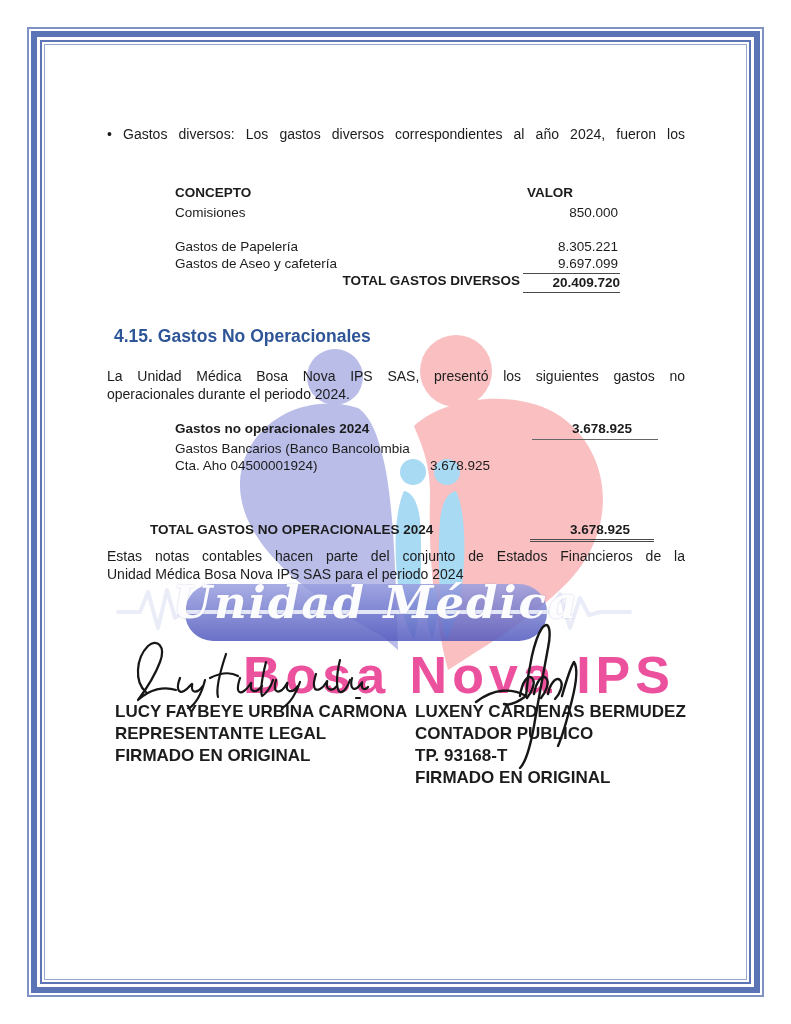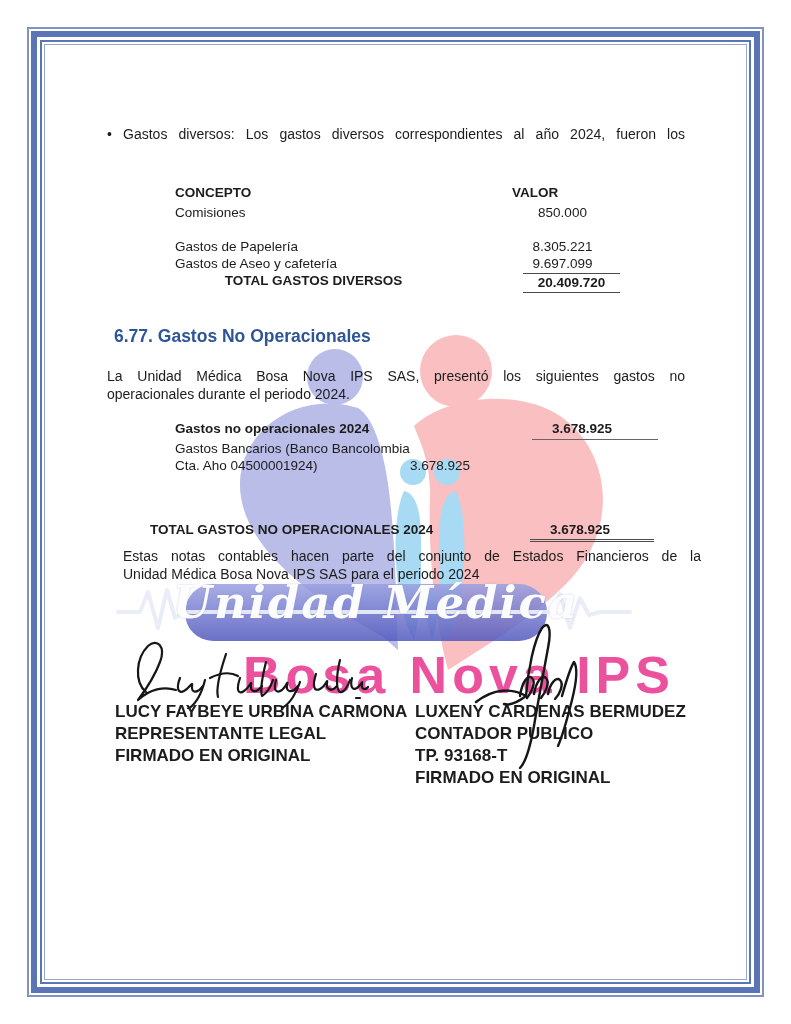--- a/index.html
+++ b/index.html
@@ -17,21 +17,21 @@
   .wm-layer { position:absolute; inset:0; z-index:1; pointer-events:none; }
   .content  { position:absolute; inset:0; z-index:2; }
 
   .para { position:absolute; left:107px; width:578px; font-size:14px; line-height:17.5px; }
   .just-line { text-align:justify; text-align-last:justify; }
 
   .tbl { position:absolute; left:107px; font-size:13.5px; }
   .trow { position:absolute; height:17px; white-space:nowrap; }
   .tlabel { position:absolute; left:68px; }
   .b { font-weight:bold; }
-  .vcell { position:absolute; text-align:center; }
+  .vcell { position:absolute; text-align:right; }
 
   .heading { position:absolute; left:114px; top:326px; font-size:17.5px; font-weight:bold; color:#2e5597; }
 
   .sigblock { position:absolute; font-size:17px; font-weight:bold; line-height:22px; white-space:nowrap; }
   .sig-svg { position:absolute; }
 
   .wm-script {
     position:absolute; left:156px; top:576px; width:440px; text-align:center;
     font-family:"DejaVu Serif", serif; font-style:italic; font-weight:bold;
     font-size:45px; color:rgba(255,255,255,0.97);
@@ -79,41 +79,41 @@
 
   <div class="content">
 
     <div class="para" style="top:126px;">
       <div class="just-line">• Gastos diversos:  Los gastos diversos correspondientes al año 2024, fueron los</div>
     </div>
 
     <div class="tbl" style="top:185px; width:578px; height:125px;">
       <div class="trow" style="top:0; width:578px;">
         <span class="tlabel b">CONCEPTO</span>
-        <span class="vcell b" style="left:405px; width:110px; text-align:left;">VALOR</span>
+        <span class="vcell b" style="left:388px; width:110px; text-align:center;">VALOR</span>
       </div>
       <div class="trow" style="top:20px; width:578px;">
         <span class="tlabel">Comisiones</span>
         <span class="vcell" style="left:400px; width:111px;">850.000</span>
       </div>
       <div class="trow" style="top:54px; width:578px;">
         <span class="tlabel">Gastos de Papelería</span>
         <span class="vcell" style="left:400px; width:111px;">8.305.221</span>
       </div>
       <div class="trow" style="top:71px; width:578px;">
         <span class="tlabel">Gastos de Aseo y cafetería</span>
         <span class="vcell" style="left:400px; width:111px;">9.697.099</span>
       </div>
       <div class="trow" style="top:88px; width:578px; height:21px;">
         <span class="vcell b" style="left:0; width:413px;">TOTAL GASTOS DIVERSOS</span>
         <span class="vcell b" style="left:416px; width:97px; border-top:1.5px solid #4a4a4a; border-bottom:1.5px solid #4a4a4a; padding:1px 0 2px 0;">20.409.720</span>
       </div>
     </div>
 
-    <div class="heading">6.77. Gastos No Operacionales</div>
+    <div class="heading">4.15. Gastos No Operacionales</div>
 
     <div class="para" style="top:368px;">
       <div class="just-line">La Unidad Médica Bosa Nova IPS SAS, presentó los siguientes gastos no</div>
       <div>operacionales durante el periodo 2024.</div>
     </div>
 
     <div class="tbl" style="top:421px; width:578px; height:110px;">
       <div class="trow" style="top:0; width:578px; height:20px;">
         <span class="tlabel b">Gastos no operacionales 2024</span>
         <span class="vcell b" style="left:425px; width:100px; padding:0 26px 3px 0; border-bottom:1px solid #666;">3.678.925</span>
@@ -124,21 +124,21 @@
       <div class="trow" style="top:37px; width:578px;">
         <span class="tlabel">Cta. Aho 04500001924)</span>
         <span class="vcell" style="left:283px; width:100px;">3.678.925</span>
       </div>
       <div class="trow" style="top:85px; width:578px; height:22px;margin-top:16px;">
         <span class="tlabel b" style="left:43px;">TOTAL GASTOS NO OPERACIONALES 2024</span>
         <span class="vcell b" style="left:423px; width:100px; padding:0 24px 2px 0; border-bottom:3.5px double #4a4a4a;">3.678.925</span>
       </div>
     </div>
 
-    <div class="para" style="top:548px;margin-left:16px;">
+    <div class="para" style="top:548px;">
       <div class="just-line">Estas notas contables hacen parte del conjunto de Estados Financieros de la</div>
       <div>Unidad Médica Bosa Nova IPS SAS para el periodo 2024</div>
     </div>
 
     <div class="sigblock" style="left:115px; top:701px;">
       <div>LUCY FAYBEYE URBINA CARMONA</div>
       <div>REPRESENTANTE LEGAL</div>
       <div>FIRMADO EN ORIGINAL</div>
     </div>
 

